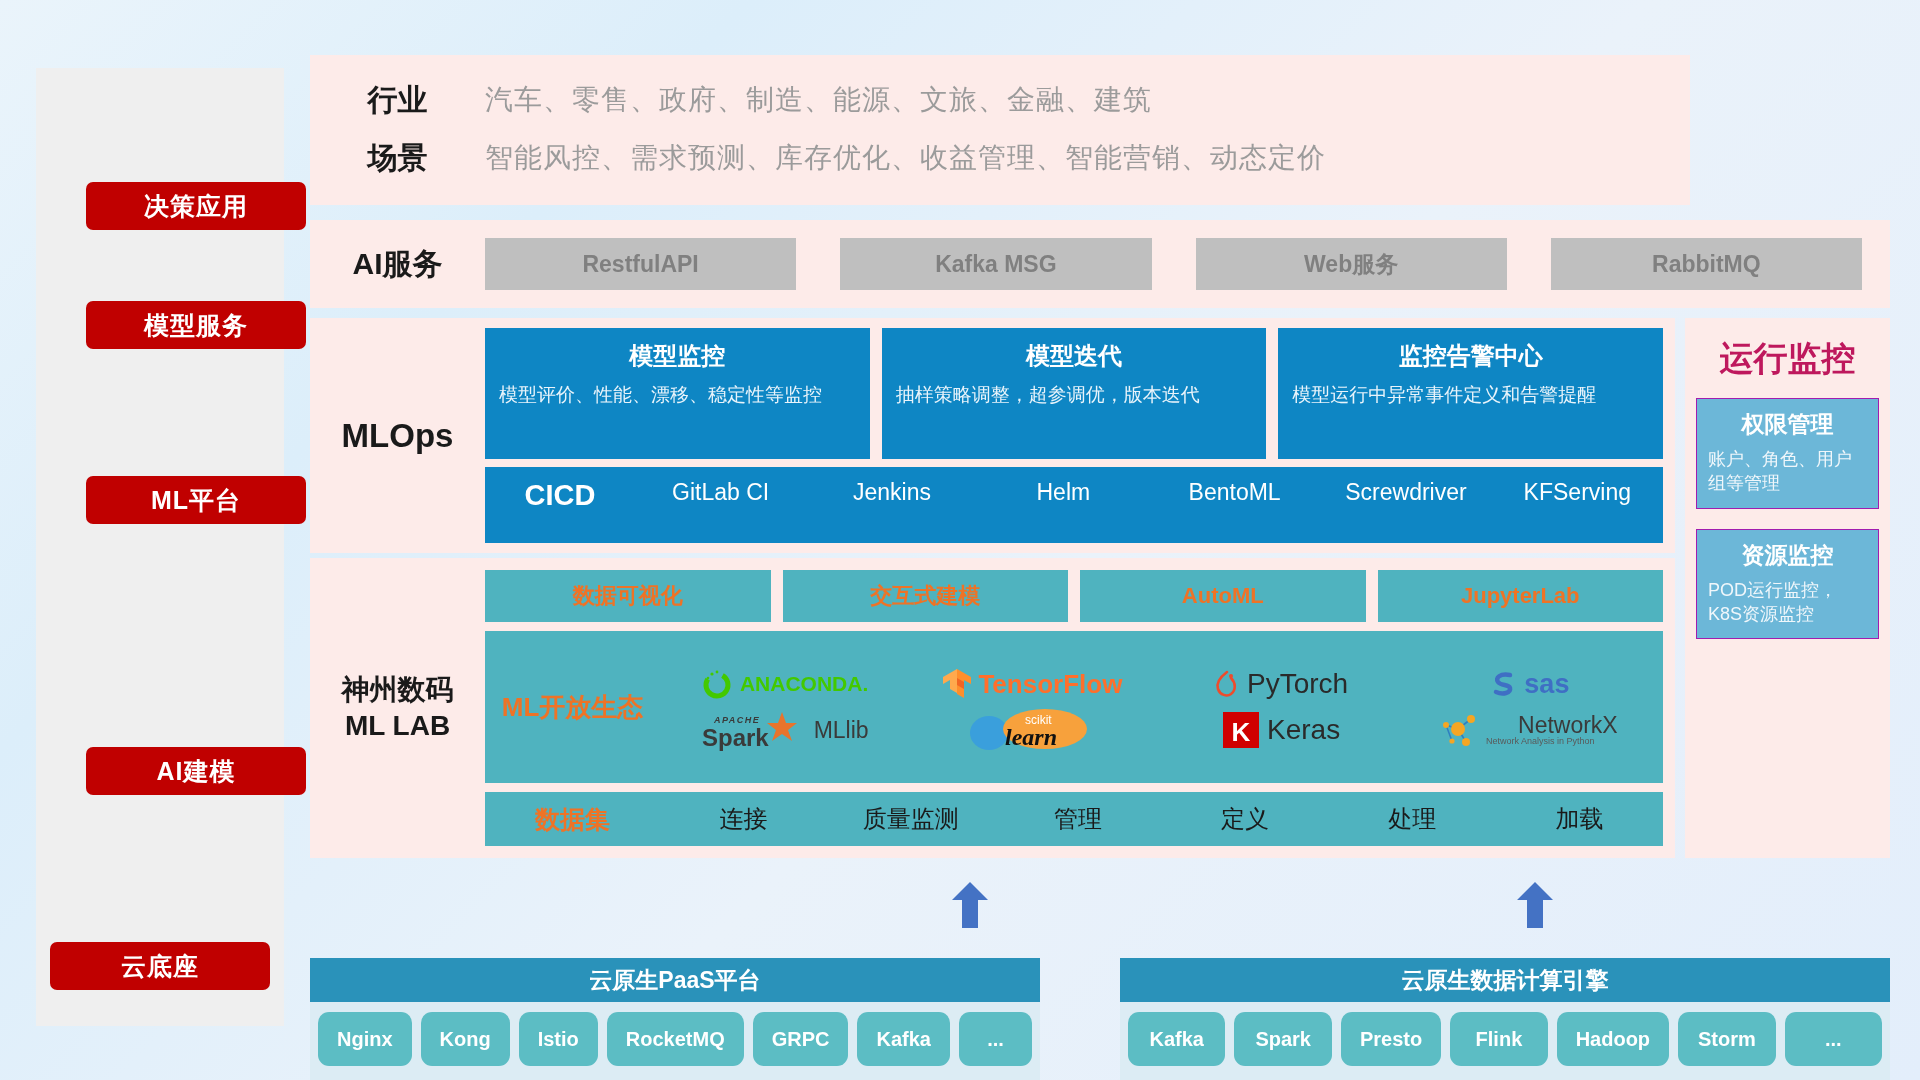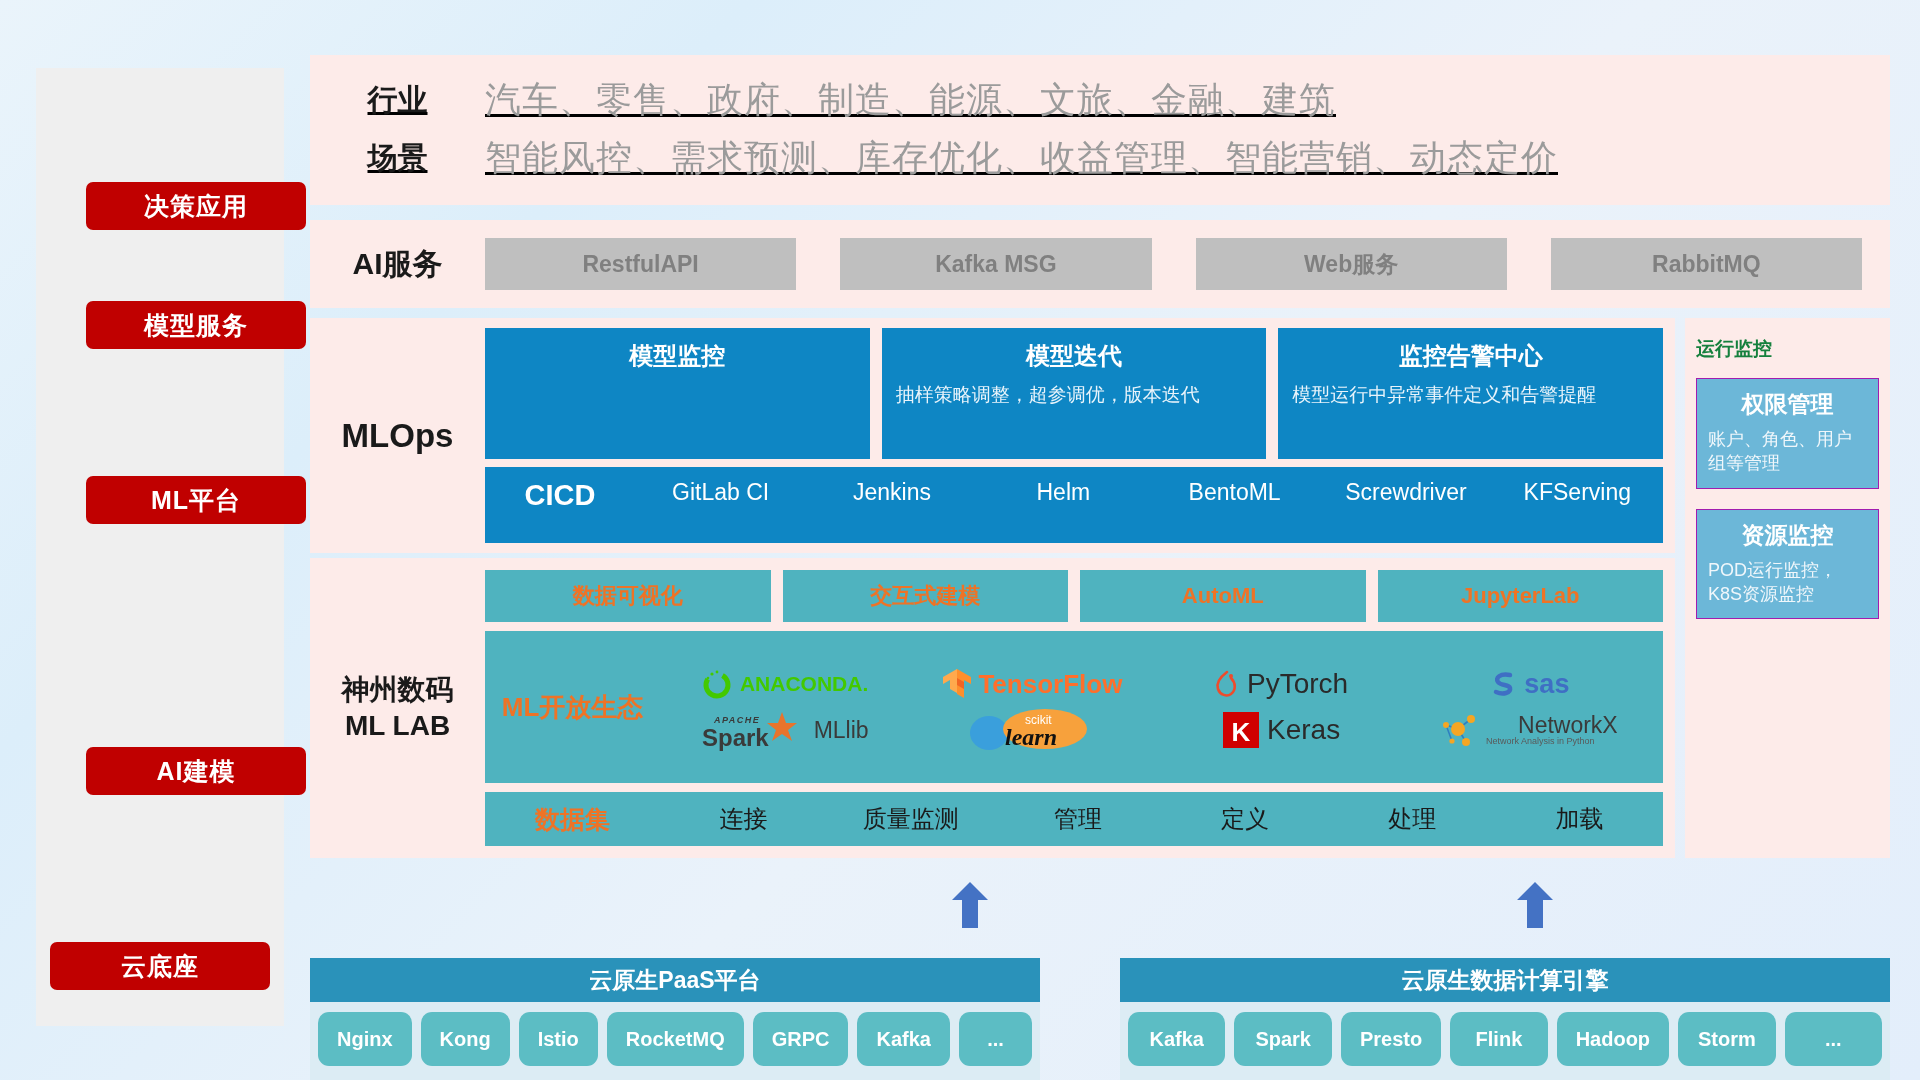--- a/index.html
+++ b/index.html
@@ -28,26 +28,26 @@
   .rail-tag.t2 { top: 408px; }
   .rail-tag.t3 { top: 679px; }
   .rail-tag.t4 { top: 942px; }
 
   
   .main { position: absolute; left: 310px; top: 0; width: 1580px; height: 1080px; }
 
   .band { position: absolute; background: #fdebe9; }
 
   
-  .band-top { left: 0; top: 55px; width: 1580px; height: 150px; padding: 16px 0 8px 0; text-decoration: underline; }
+  .band-top { left: 0; top: 55px; width: 1380px; height: 150px; padding: 16px 0 8px 0; }
   .row2 { display: flex; align-items: center; height: 58px; }
   .row2 .lbl {
     width: 175px; text-align: center; font-size: 30px; font-weight: bold; color: #1a1a1a;
   }
-  .row2 .val { font-size: 36px; color: #9b9b9b; letter-spacing: 1px; }
+  .row2 .val { font-size: 28px; color: #9b9b9b; letter-spacing: 1px; }
 
   
   .band-svc { left: 0; top: 220px; width: 1580px; height: 88px; display: flex; align-items: center; }
   .band-svc .lbl { width: 175px; text-align: center; font-size: 30px; font-weight: bold; color: #1a1a1a; }
   .svc-items { display: flex; gap: 44px; flex: 1; padding-right: 28px; }
   .svc-chip {
     flex: 1; height: 52px; background: #bfbfbf; color: #808080;
     font-size: 23px; font-weight: bold;
     display: flex; align-items: center; justify-content: center;
   }
@@ -94,21 +94,21 @@
   .ds-row { height: 54px; background: #4fb3bf; display: flex; align-items: center; }
   .ds-row .ds-lbl { width: 175px; text-align: center; color: #ee7326; font-size: 25px; font-weight: bold; }
   .ds-row .ds-items { flex: 1; display: flex; }
   .ds-row .ds-item { flex: 1; text-align: center; font-size: 24px; color: #1a1a1a; }
 
   
   .band-mon {
     position: absolute; left: 1375px; top: 318px; width: 205px; height: 540px;
     background: #fdebe9; padding: 10px 11px;
   }
-  .mon-title { font-size: 19px; font-weight: bold; color: #15803d; margin: 8px 0 16px; }
+  .mon-title { text-align: center; font-size: 34px; font-weight: bold; color: #be185d; margin: 8px 0 16px; }
   .mon-card { background: #6cb7d8; border: 1px solid #a21caf; padding: 10px 11px 12px; margin-bottom: 20px; }
   .mon-card .h { text-align: center; color: #fff; font-size: 23px; font-weight: bold; margin-bottom: 7px; }
   .mon-card .d { color: #f0f7fb; font-size: 18px; line-height: 1.35; }
 
   
   .cloud-group { position: absolute; bottom: 0; }
   .cg-left { left: 0; width: 730px; }
   .cg-right { left: 810px; width: 770px; }
   .cg-head {
     height: 44px; background: #2a92ba; color: #fff; font-size: 23px; font-weight: bold;
@@ -176,20 +176,21 @@
         <div class="svc-chip">RabbitMQ</div>
       </div>
     </div>
 
     <div class="band band-mlops">
       <div class="lbl">MLOps</div>
       <div class="mlops-col">
         <div class="mlops-cards">
           <div class="mlops-card">
             <div class="h">模型监控</div>
+            <div class="d">模型评价、性能、漂移、稳定性等监控</div>
           </div>
           <div class="mlops-card">
             <div class="h">模型迭代</div>
             <div class="d">抽样策略调整，超参调优，版本迭代</div>
           </div>
           <div class="mlops-card">
             <div class="h">监控告警中心</div>
             <div class="d">模型运行中异常事件定义和告警提醒</div>
           </div>
         </div>

